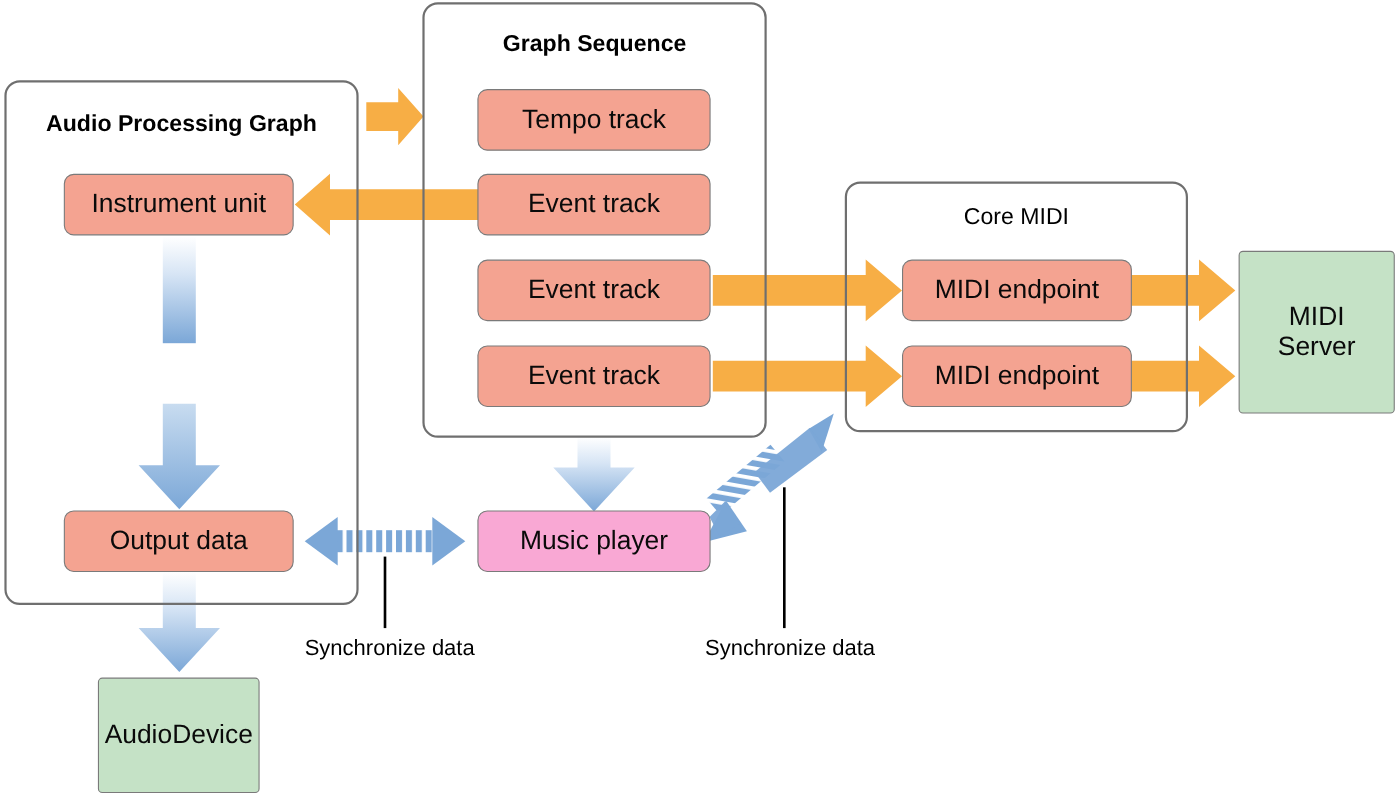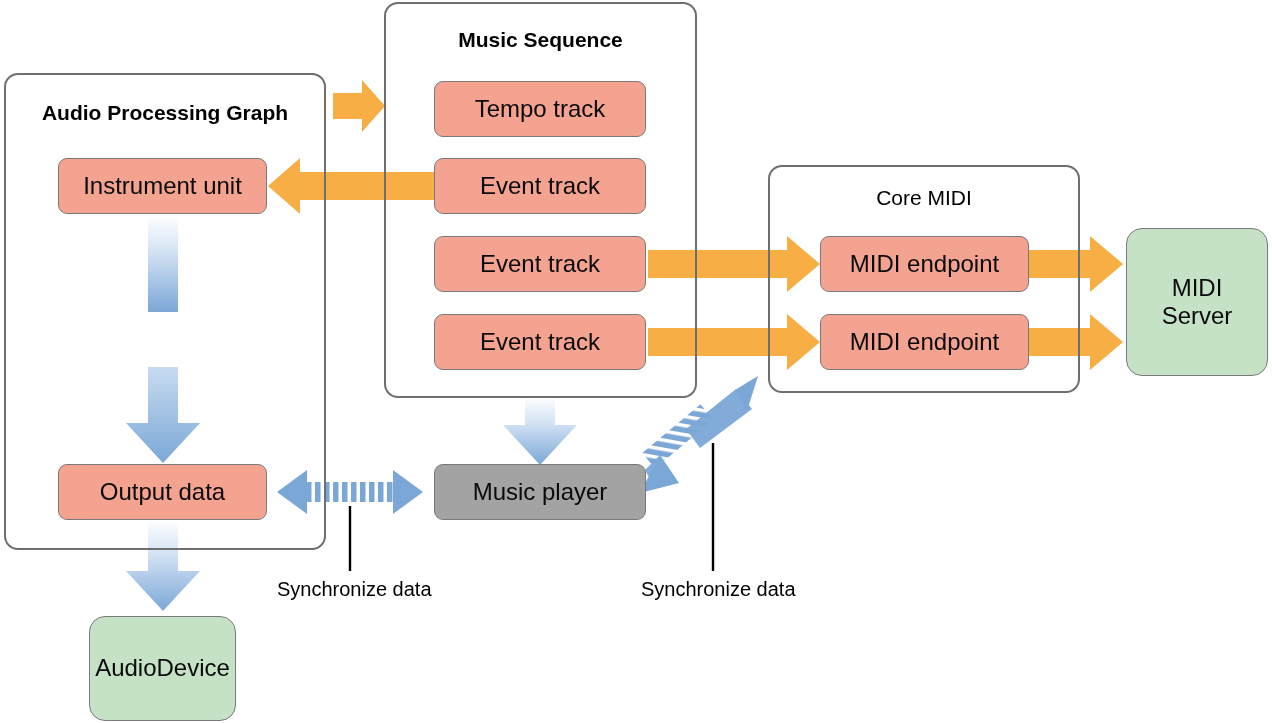--- a/index.html
+++ b/index.html
@@ -44,22 +44,22 @@
     border-radius: 9px;
     display: flex;
     align-items: center;
     justify-content: center;
     font-size: 24px;
     color: #0a0a0a;
     text-align: center;
     line-height: 1.18;
   }
   .node.salmon { background: #f4a391; }
-  .node.green  { background: #c5e2c6; border-radius: 16px; }
-  .node.blue   { background: #a3a3a3; }
+  .node.green  { background: #c5e2c6; border-radius: 4px; }
+  .node.blue   { background: #f9a8d4; }
   .caption {
     position: absolute;
     font-size: 20px;
     color: #000000;
     white-space: nowrap;
   }
 </style>
 </head>
 <body>
 
@@ -144,21 +144,21 @@
 
     <line x1="350" y1="506" x2="350" y2="571" stroke="#000000" stroke-width="2.4"></line>
 
     <line x1="713" y1="443" x2="713" y2="571" stroke="#000000" stroke-width="2.4"></line>
   </svg>
 
   <div class="group-box" style="left:4px; top:73px; width:322px; height:477px;"></div>
   <div class="group-title bold" style="left:4px; top:101px; width:322px;">Audio Processing Graph</div>
 
   <div class="group-box" style="left:384px; top:2px; width:313px; height:396px;"></div>
-  <div class="group-title bold" style="left:384px; top:28px; width:313px;">Music Sequence</div>
+  <div class="group-title bold" style="left:384px; top:28px; width:313px;">Graph Sequence</div>
 
   <div class="group-box" style="left:768px; top:165px; width:312px; height:228px;"></div>
   <div class="group-title" style="left:768px; top:186px; width:312px;">Core MIDI</div>
 
   <div class="node salmon" style="left:58px; top:158px; width:209px; height:56px;">Instrument unit</div>
 
 
   <div class="node salmon" style="left:58px; top:464px; width:209px; height:56px;">Output data</div>
 
   <div class="node green" style="left:89px; top:616px; width:147px; height:105px; flex-direction:row;">

